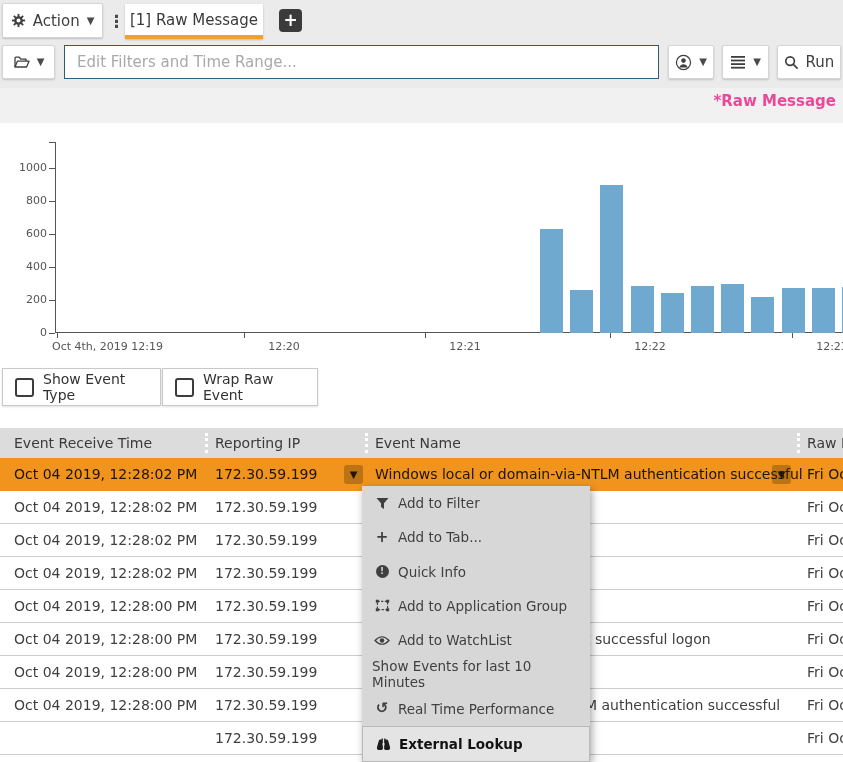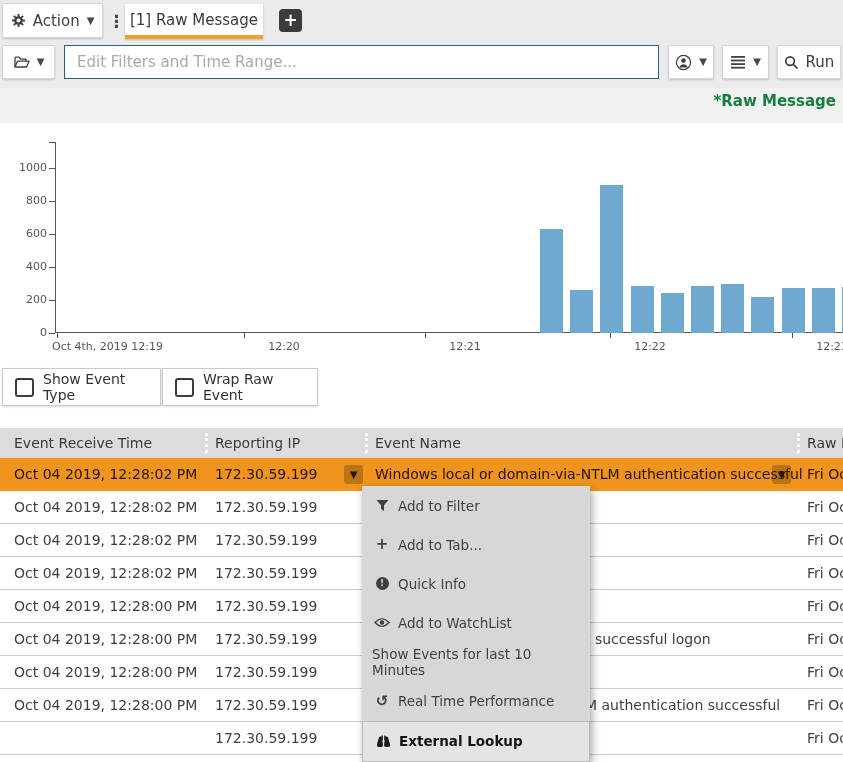--- a/index.html
+++ b/index.html
@@ -26,21 +26,21 @@
 
   .folder-btn{left:2px;top:45px;width:53px;height:34px;}
   .filter-input{position:absolute;left:64px;top:45px;width:595px;height:34px;box-sizing:border-box;
     border:1px solid #2e5d75;background:#fff;font-family:"DejaVu Sans",sans-serif;font-size:15px;
     color:#3c3c3c;padding:0 12px;outline:none;}
   .filter-input::placeholder{color:#a9a9a9;}
   .person-btn{left:668px;top:45px;width:46px;height:34px;}
   .list-btn{left:722px;top:45px;width:47px;height:34px;}
   .run-btn{left:777px;top:45px;width:64px;height:34px;}
 
-  .raw-title{position:absolute;right:7px;top:92px;font-size:15px;font-weight:bold;color:#15803d;}
+  .raw-title{position:absolute;right:7px;top:92px;font-size:15px;font-weight:bold;color:#ec4899;}
 
   
   #chart{position:absolute;left:0;top:123px;width:843px;height:242px;background:#fff;overflow:hidden;}
   .yaxis{position:absolute;left:55px;top:19px;width:1px;height:191px;background:#555;}
   .xaxis{position:absolute;left:55px;top:209px;width:788px;height:1px;background:#555;}
   .ylab{position:absolute;width:40px;left:7px;text-align:right;font-size:11px;color:#555;height:14px;line-height:14px;}
   .ytick{position:absolute;width:6px;height:1px;background:#555;left:49px;}
   .xtick{position:absolute;width:1px;height:5px;background:#555;top:210px;}
   .xlab{position:absolute;top:217px;font-size:11px;color:#555;white-space:nowrap;margin-left:40px;}
   .xlab.centered{transform:translateX(-50%);}
@@ -280,20 +280,32 @@
       <span>Add to Tab...</span>
     </div>
     <div class="mi">
       <span class="ic">
           <span class="info-circle">!</span>
         </span>
       <span>Quick Info</span>
     </div>
     <div class="mi">
       <span class="ic">
+        <svg width="15" height="13" viewBox="0 0 16 14" fill="none" stroke="#3f3f3f">
+          <rect x="2.5" y="2.5" width="11" height="9" stroke-dasharray="2.4 1.6" stroke-width="1.2"></rect>
+          <rect x="0.8" y="0.8" width="3.2" height="3.2" fill="#3f3f3f" stroke="none"></rect>
+          <rect x="12" y="0.8" width="3.2" height="3.2" fill="#3f3f3f" stroke="none"></rect>
+          <rect x="0.8" y="10" width="3.2" height="3.2" fill="#3f3f3f" stroke="none"></rect>
+          <rect x="12" y="10" width="3.2" height="3.2" fill="#3f3f3f" stroke="none"></rect>
+        </svg>
+      </span>
+      <span>Add to Application Group</span>
+    </div>
+    <div class="mi">
+      <span class="ic">
         <svg width="16" height="11" viewBox="0 0 16 11">
           <path d="M1,5.5 Q8,-2 15,5.5 Q8,13 1,5.5 Z" fill="none" stroke="#3f3f3f" stroke-width="1.2"></path>
           <circle cx="8" cy="5.5" r="2.2" fill="#3f3f3f"></circle>
         </svg>
       </span>
       <span>Add to WatchList</span>
     </div>
     <div class="mi">
       <span>Show Events for last 10 Minutes</span>
     </div>

